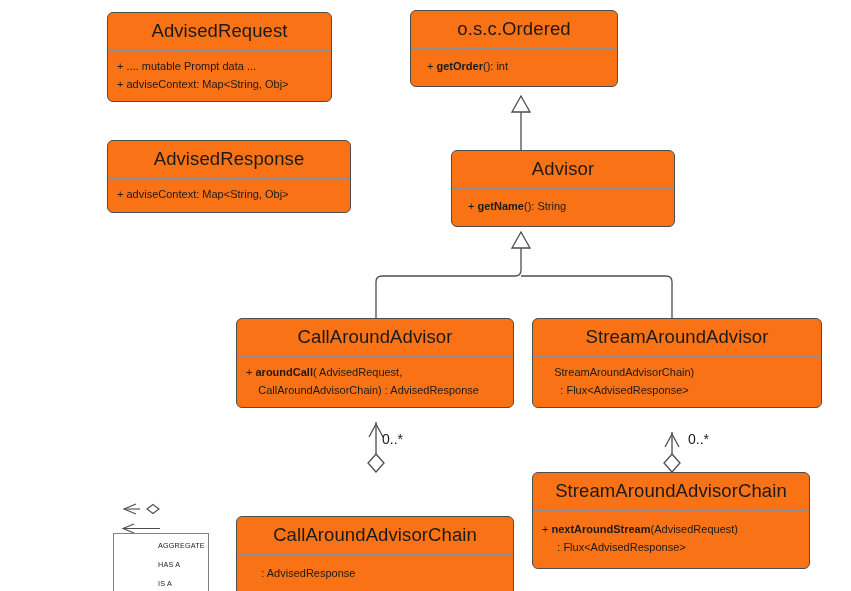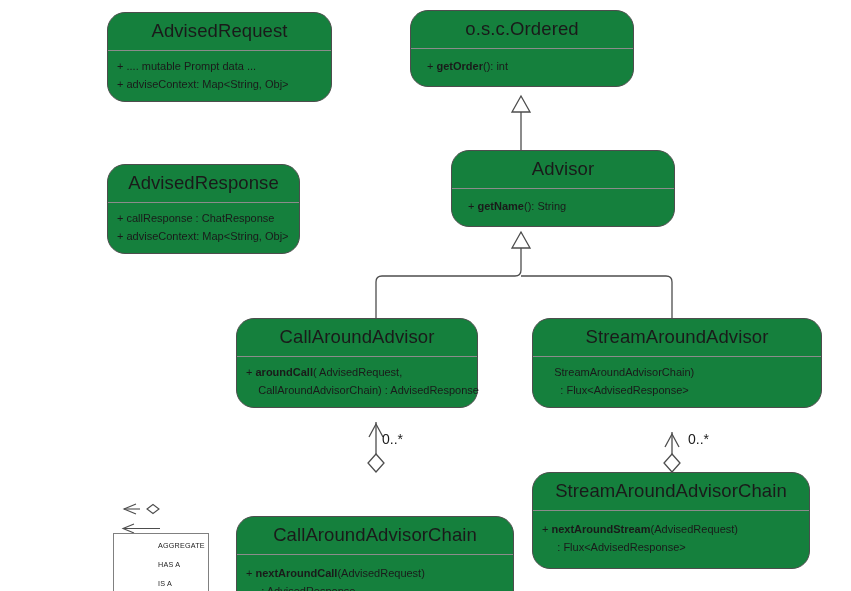--- a/index.html
+++ b/index.html
@@ -24,23 +24,23 @@
   svg.edges {
     position: absolute;
     left: 0; top: 0;
     width: 851px;
     height: 591px;
     pointer-events: none;
   }
   .uml-box {
     position: absolute;
     box-sizing: border-box;
-    background: #15803d;
+    background: #f97316;
     border: 1.3px solid #4d4d4d;
-    border-radius: 18px;
+    border-radius: 6px;
     z-index: 3;
   }
   .uml-title {
     text-align: center;
     font-size: 18.5px;
     font-weight: 400;
     color: #1a1a1a;
     letter-spacing: 0.1px;
     padding: 7px 6px 8px 6px;
     white-space: nowrap;
@@ -151,46 +151,45 @@
 
   <div class="uml-box" style="left:107px; top:12px; width:225px;">
     <div class="uml-title">AdvisedRequest</div>
     <div class="uml-divider"></div>
     <div class="uml-members">
       <div class="member"><span class="plus">+</span><span> .... mutable Prompt data ...</span></div>
       <div class="member"><span class="plus">+</span><span> adviseContext: Map&lt;String, Obj&gt;</span></div>
     </div>
   </div>
 
-  <div class="uml-box" style="left:410px; top:10px; width:224px;">
+  <div class="uml-box" style="left:410px; top:10px; width:208px;">
     <div class="uml-title">o.s.c.Ordered</div>
     <div class="uml-divider"></div>
     <div class="uml-members" style="padding-left:16px; padding-top:9px; padding-bottom:10px;">
       <div class="member"><span class="plus">+</span> <b>getOrder</b><span>(): int</span></div>
     </div>
   </div>
 
-  <div class="uml-box" style="left:107px; top:164px; width:193px;">
+  <div class="uml-box" style="left:107px; top:140px; width:244px;">
     <div class="uml-title">AdvisedResponse</div>
     <div class="uml-divider"></div>
     <div class="uml-members">
-      <div class="member"><span class="plus">+</span><span> callResponse : ChatResponse</span></div>
       <div class="member"><span class="plus">+</span><span> adviseContext: Map&lt;String, Obj&gt;</span></div>
     </div>
   </div>
 
   <div class="uml-box" style="left:410px; top:150px; width:224px;margin-left:41px;">
     <div class="uml-title">Advisor</div>
     <div class="uml-divider"></div>
     <div class="uml-members" style="padding-left:16px; padding-top:9px; padding-bottom:10px;">
       <div class="member"><span class="plus">+</span> <b>getName</b><span>(): String</span></div>
     </div>
   </div>
 
-  <div class="uml-box" style="left:236px; top:318px; width:242px;">
+  <div class="uml-box" style="left:236px; top:318px; width:278px;">
     <div class="uml-title">CallAroundAdvisor</div>
     <div class="uml-divider"></div>
     <div class="uml-members">
       <div class="member"><span class="plus">+</span> <b>aroundCall</b><span>( AdvisedRequest,</span></div>
       <div class="member"><span>    CallAroundAdvisorChain) : AdvisedResponse</span></div>
     </div>
   </div>
 
   <div class="uml-box" style="left:532px; top:318px; width:290px;">
     <div class="uml-title">StreamAroundAdvisor</div>
@@ -198,21 +197,20 @@
     <div class="uml-members">
       <div class="member"><span>    StreamAroundAdvisorChain)</span></div>
       <div class="member"><span>      : Flux&lt;AdvisedResponse&gt;</span></div>
     </div>
   </div>
 
   <div class="uml-box" style="left:236px; top:472px; width:278px;margin-top:44px;">
     <div class="uml-title">CallAroundAdvisorChain</div>
     <div class="uml-divider"></div>
     <div class="uml-members" style="padding-top:10px; padding-bottom:12px;">
-      <div class="member"><span class="plus">+</span> <b>nextAroundCall</b><span>(AdvisedRequest)</span></div>
       <div class="member"><span>     : AdvisedResponse</span></div>
     </div>
   </div>
 
   <div class="uml-box" style="left:532px; top:472px; width:278px;">
     <div class="uml-title">StreamAroundAdvisorChain</div>
     <div class="uml-divider"></div>
     <div class="uml-members" style="padding-top:10px; padding-bottom:12px;">
       <div class="member"><span class="plus">+</span> <b>nextAroundStream</b><span>(AdvisedRequest)</span></div>
       <div class="member"><span>     : Flux&lt;AdvisedResponse&gt;</span></div>

